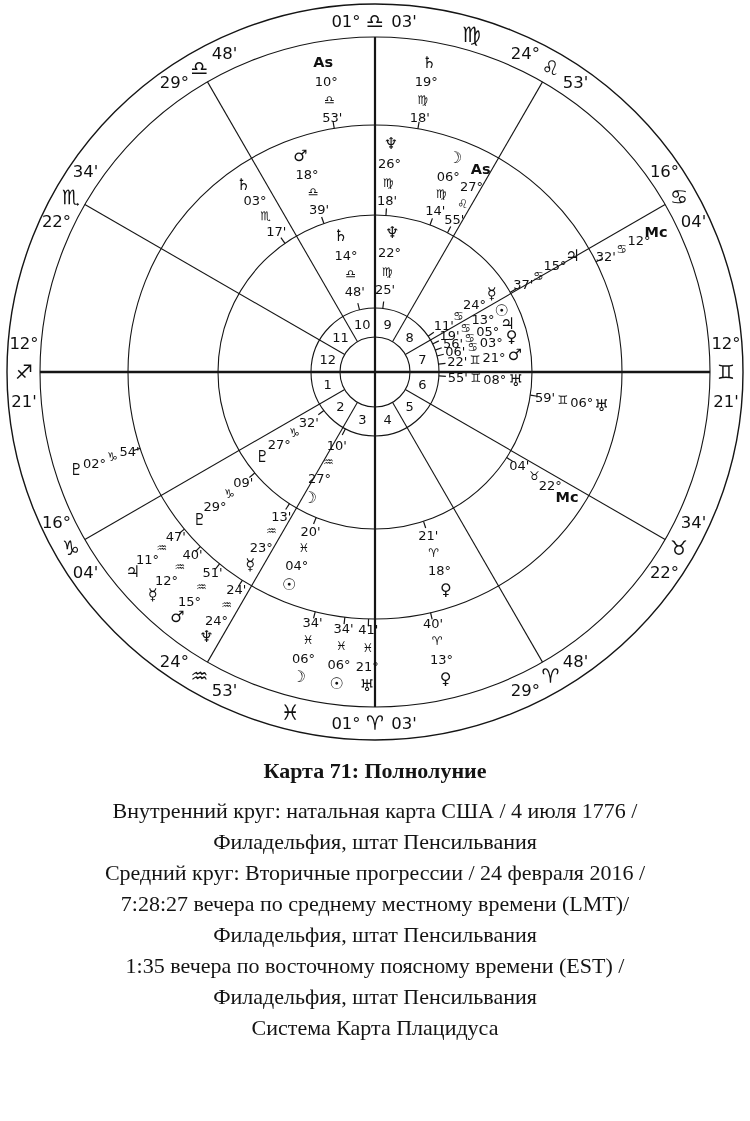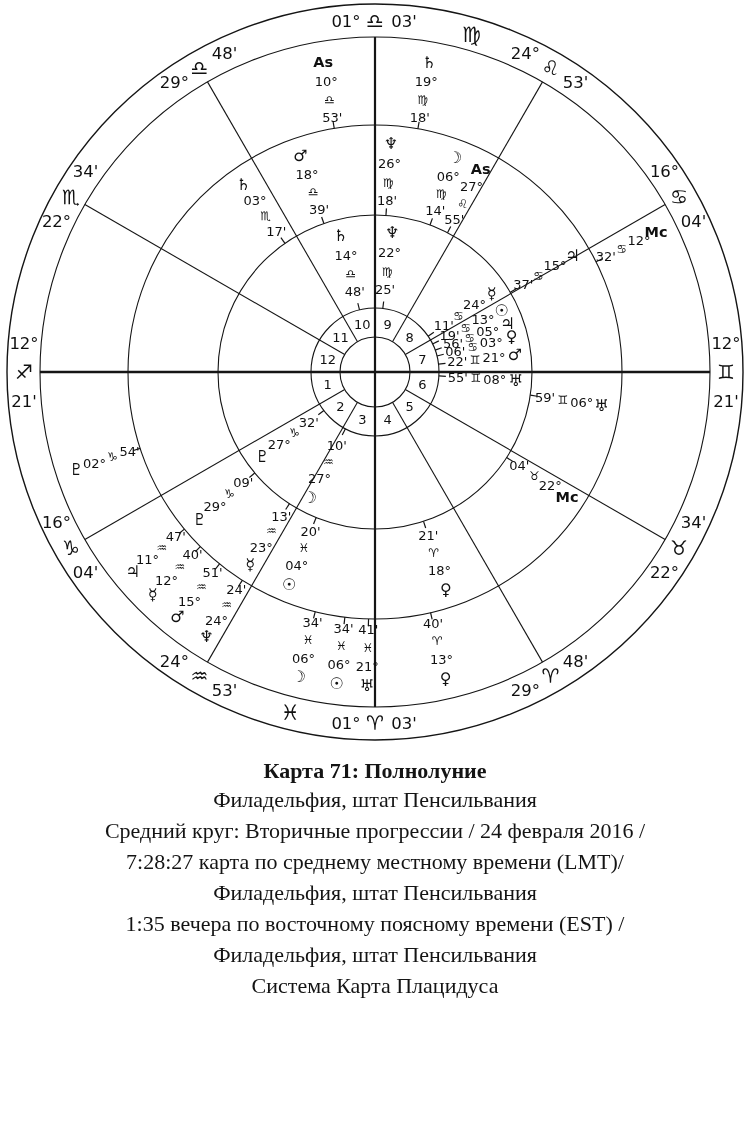--- a/index.html
+++ b/index.html
@@ -10,21 +10,21 @@
   .rimnum{font-family:"DejaVu Sans",sans-serif;font-size:16.5px;font-weight:400;}
   .rimsign{font-family:"DejaVu Sans",sans-serif;font-size:20px;font-weight:700;}
   .bigsign{font-family:"DejaVu Sans",sans-serif;font-size:21px;font-weight:700;}
   .pnum{font-family:"DejaVu Sans",sans-serif;font-size:13px;font-weight:400;}
   .psign{font-family:"DejaVu Sans",sans-serif;font-size:12px;font-weight:700;}
   .pglyph{font-family:"DejaVu Sans",sans-serif;font-size:16px;font-weight:700;}
   .axlabel{font-family:"DejaVu Sans",sans-serif;font-size:14.5px;font-weight:700;}
   .house{font-family:"DejaVu Sans",sans-serif;font-size:13px;font-weight:400;}
   .caption{position:absolute;left:0;top:758px;width:750px;text-align:center;
            font-family:"Liberation Serif","DejaVu Serif",serif;color:#141414;}
-  .cap-title{font-size:22px;font-weight:700;}
+  .cap-title{font-size:22px;font-weight:700;margin-bottom:11px;}
   .cap-line{font-size:22px;line-height:31px;}
 </style>
 </head>
 <body>
 
 <div class="page">
   <div class="chart-wrap">
     <svg id="wheel" width="750" height="745" viewBox="0 0 750 745">
         <circle cx="375" cy="372" r="35" fill="none" stroke="#151515" stroke-width="1.1"></circle>
         <circle cx="375" cy="372" r="64" fill="none" stroke="#151515" stroke-width="1.1"></circle>
@@ -351,21 +351,22 @@
           <text x="433.0" y="623.4" class="pnum" text-anchor="middle" dominant-baseline="central">40'</text>
           <text x="437.1" y="640.9" class="psign" text-anchor="middle" dominant-baseline="central">♈</text>
           <text x="441.4" y="659.4" class="pnum" text-anchor="middle" dominant-baseline="central">13°</text>
           <text x="445.6" y="678.0" class="pglyph" text-anchor="middle" dominant-baseline="central">♀</text>
           <line x1="430.56291042293464" y1="612.6694060019531" x2="432.1375678033417" y2="619.4899964554497" stroke="#151515" stroke-width="1.2"></line>
         </g>
       </svg>
   </div>
   <div class="caption">
     <div class="cap-title">Карта 71: Полнолуние</div>
+    <div class="cap-line">Внутренний круг: натальная карта США / 4 июля 1776 /</div>
     <div class="cap-line">Филадельфия, штат Пенсильвания</div>
     <div class="cap-line">Средний круг: Вторичные прогрессии / 24 февраля 2016 /</div>
-    <div class="cap-line">7:28:27 карта по среднему местному времени (LMT)/</div>
+    <div class="cap-line">7:28:27 вечера по среднему местному времени (LMT)/</div>
     <div class="cap-line">Филадельфия, штат Пенсильвания</div>
     <div class="cap-line">1:35 вечера по восточному поясному времени (EST) /</div>
     <div class="cap-line">Филадельфия, штат Пенсильвания</div>
     <div class="cap-line">Система Карта Плацидуса</div>
   </div>
 </div>
 
 </body></html>

